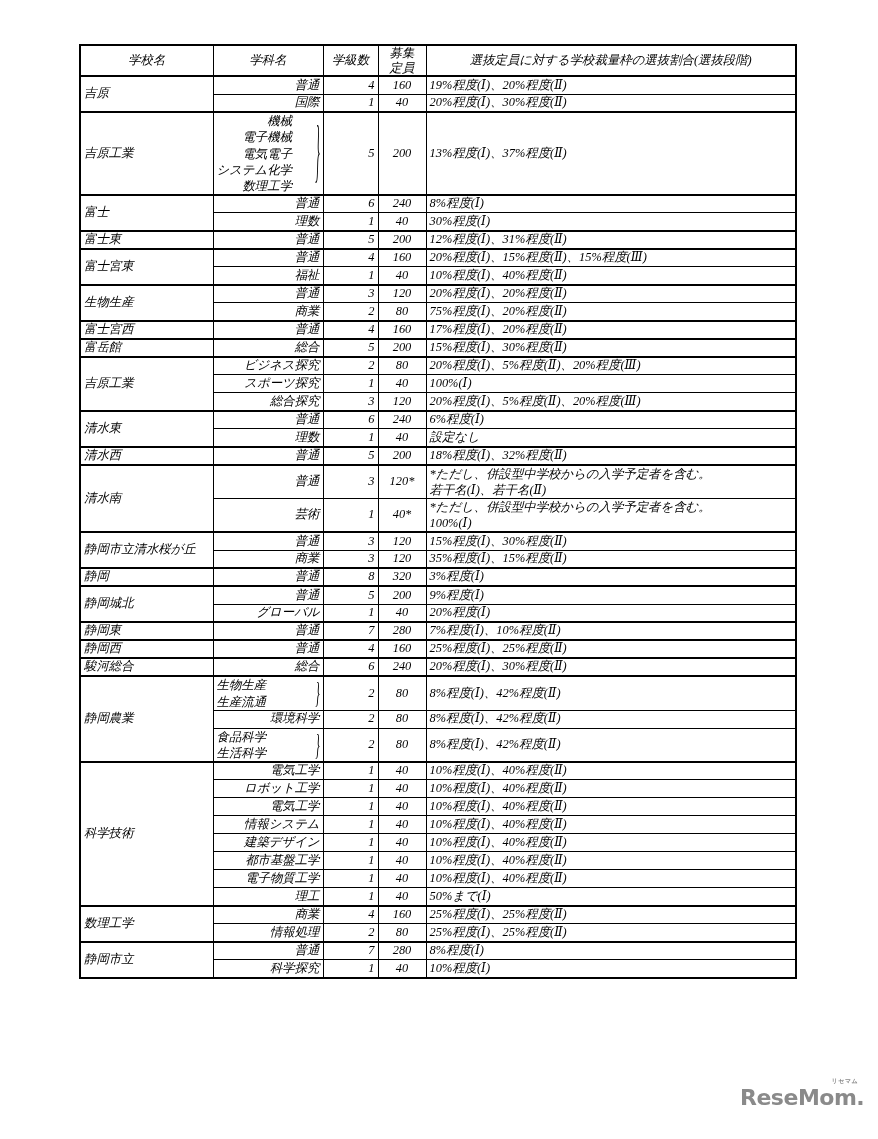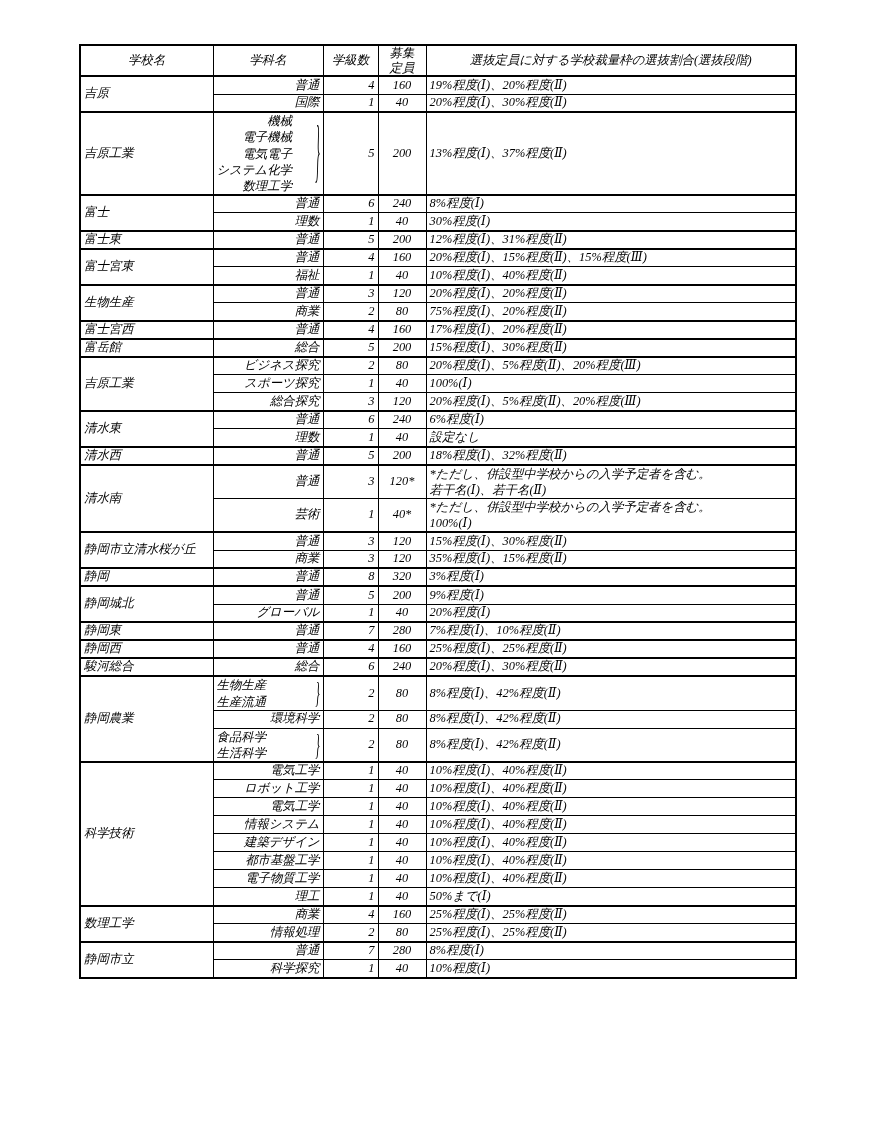--- a/index.html
+++ b/index.html
@@ -452,14 +452,20 @@
         </tr>
         <tr>
           <td class="dept">科学探究</td>
           <td class="num">1</td>
           <td class="num quota">40</td>
           <td class="ratio">10%程度(Ⅰ)</td>
         </tr>
       </tbody>
   </table>
 
+  <div id="logo">
+    <span class="mark">
+      <span class="furi">リセマム</span>
+      <span>ReseMom.</span>
+    </span>
+  </div>
 
 </div>
 
 </body></html>

